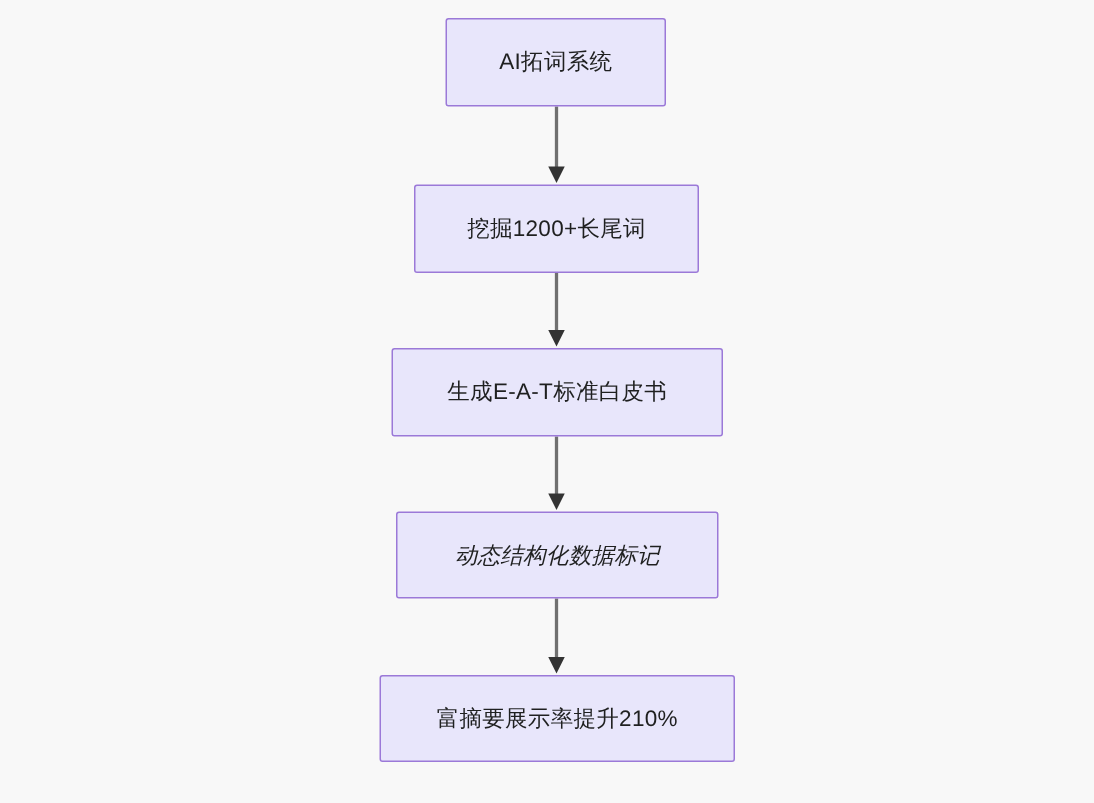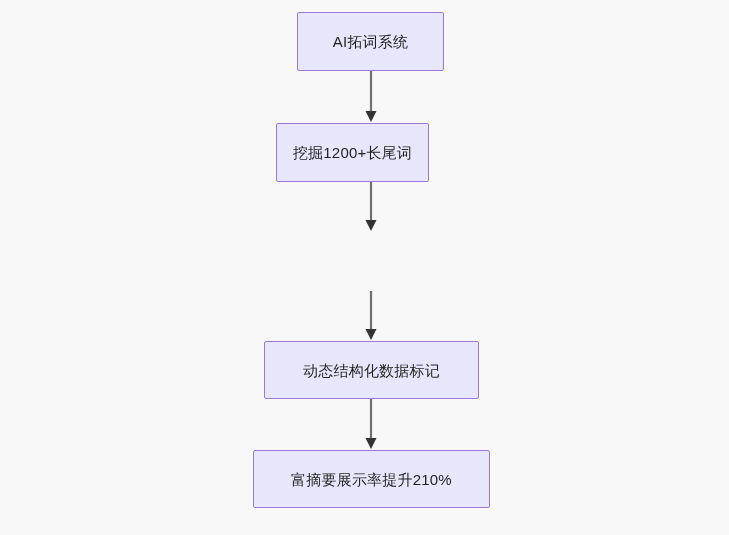--- a/index.html
+++ b/index.html
@@ -74,26 +74,29 @@
     <svg width="16" height="51" viewBox="0 0 16 51">
       <line x1="8" y1="0" x2="8" y2="42" stroke="#707070" stroke-width="2.2"></line>
       <polygon points="8,50 2.5,39 13.5,39" fill="#333333"></polygon>
     </svg>
   </div>
 
   <div class="node" style="left:297px; top:12px; width:147px; height:59px;">
     <span class="node-label">AI拓词系统</span>
   </div>
 
-  <div class="node" style="left:276px; top:123px; width:153px; height:59px;">
+  <div class="node" style="left:276px; top:123px; width:190px; height:59px;">
     <span class="node-label">挖掘1200+长尾词</span>
   </div>
 
+  <div class="node" style="left:261px; top:232px; width:221px; height:59px;">
+    <span class="node-label">生成E-A-T标准白皮书</span>
+  </div>
 
-  <div class="node" style="left:264px; top:341px; width:215px; height:58px;">
+  <div class="node" style="left:264px; top:341px; width:215px; height:58px;font-style:italic;">
     <span class="node-label">动态结构化数据标记</span>
   </div>
 
   <div class="node" style="left:253px; top:450px; width:237px; height:58px;text-align:right;">
     <span class="node-label">富摘要展示率提升210%</span>
   </div>
 
 </div>
 
 </body></html>

